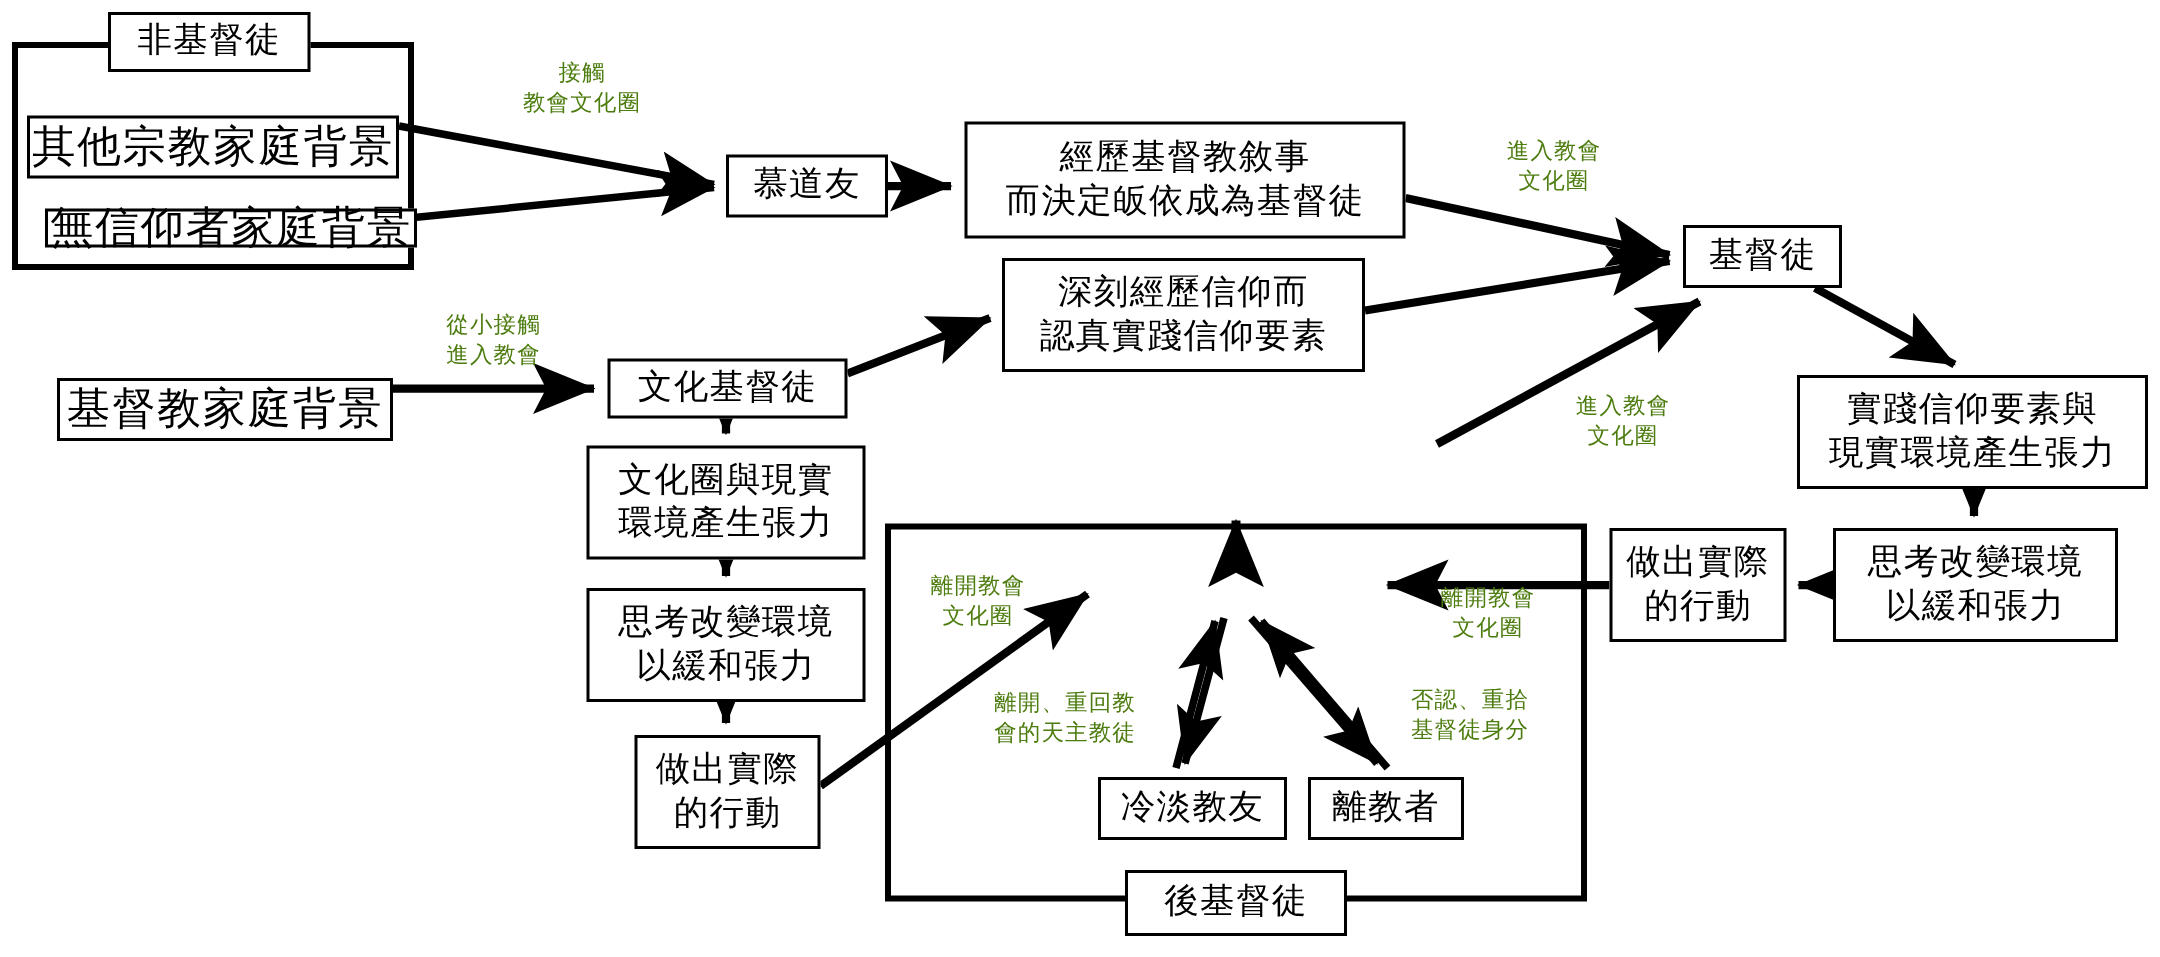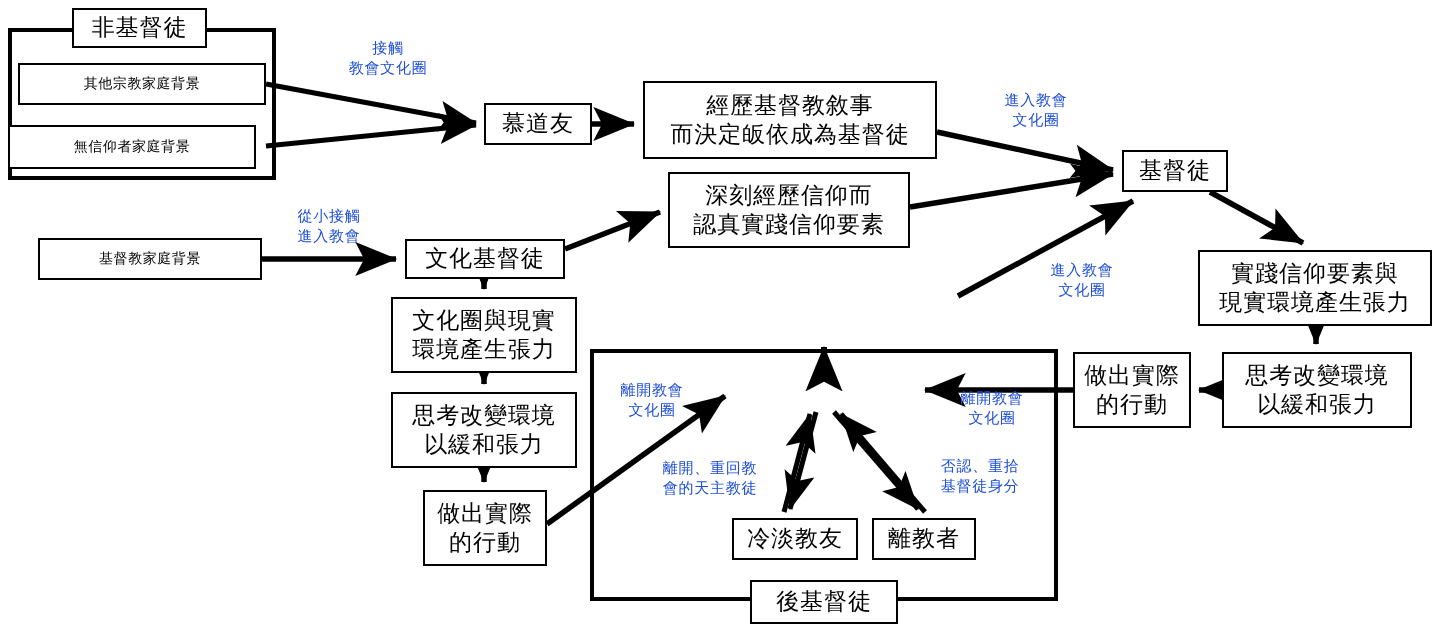--- a/index.html
+++ b/index.html
@@ -23,32 +23,32 @@
     z-index:5;
   }
   .node.group{
     border-width:4px;
     background:transparent;
     z-index:1;
     display:block;
   }
   .edge-label{
     position:absolute;
-    color:#1d4ed8;
+    color:#4d7c0f;
     text-align:center;
     font-size:15px;
     line-height:1.3;
     letter-spacing:0.05em;
-    font-family:Liberation Mono, monospace;
+    font-family:Liberation Serif, serif;
     white-space:pre-line;
     z-index:6;
     background:transparent;
   }
   .f22{font-size:23px;}
-  .f21{font-size:14px;}
+  .f21{font-size:29px;margin-top:14px;}
 </style>
 </head>
 <body>
 
 <div id="canvas">
 
   <svg class="layer" viewBox="0 0 1440 638">
     <defs>
       <marker id="ah" markerWidth="9" markerHeight="9" refX="7.4" refY="3.1" orient="auto" markerUnits="strokeWidth">
         <path d="M0,0 L7.6,3.1 L0,6.2 L1.6,3.1 z" fill="#000"></path>
@@ -100,21 +100,21 @@
   </svg>
 
   <div class="node group" style="left:8px;top:28px;width:268px;height:152px;"></div>
   <div class="node f22" style="left:72px;top:8px;width:135px;height:40px;">非基督徒</div>
 
   <div class="node group" style="left:590px;top:349px;width:468px;height:252px;"></div>
   <div class="node f22" style="left:750px;top:580px;width:148px;height:44px;">後基督徒</div>
 
   <div class="node f21" style="left:18px;top:63px;width:248px;height:42px;">其他宗教家庭背景</div>
 
-  <div class="node f21" style="left:8px;top:125px;width:248px;height:44px;">無信仰者家庭背景</div>
+  <div class="node f21" style="left:30px;top:125px;width:248px;height:26px;">無信仰者家庭背景</div>
 
   <div class="node f22" style="left:484px;top:103px;width:108px;height:42px;">慕道友</div>
 
   <div class="node f22" style="left:643px;top:81px;width:294px;height:78px;white-space:pre-line;">經歷基督教敘事
 而決定皈依成為基督徒</div>
 
   <div class="node f22" style="left:668px;top:172px;width:242px;height:76px;white-space:pre-line;">深刻經歷信仰而
 認真實踐信仰要素</div>
 
   <div class="node f22" style="left:1122px;top:150px;width:106px;height:42px;">基督徒</div>

